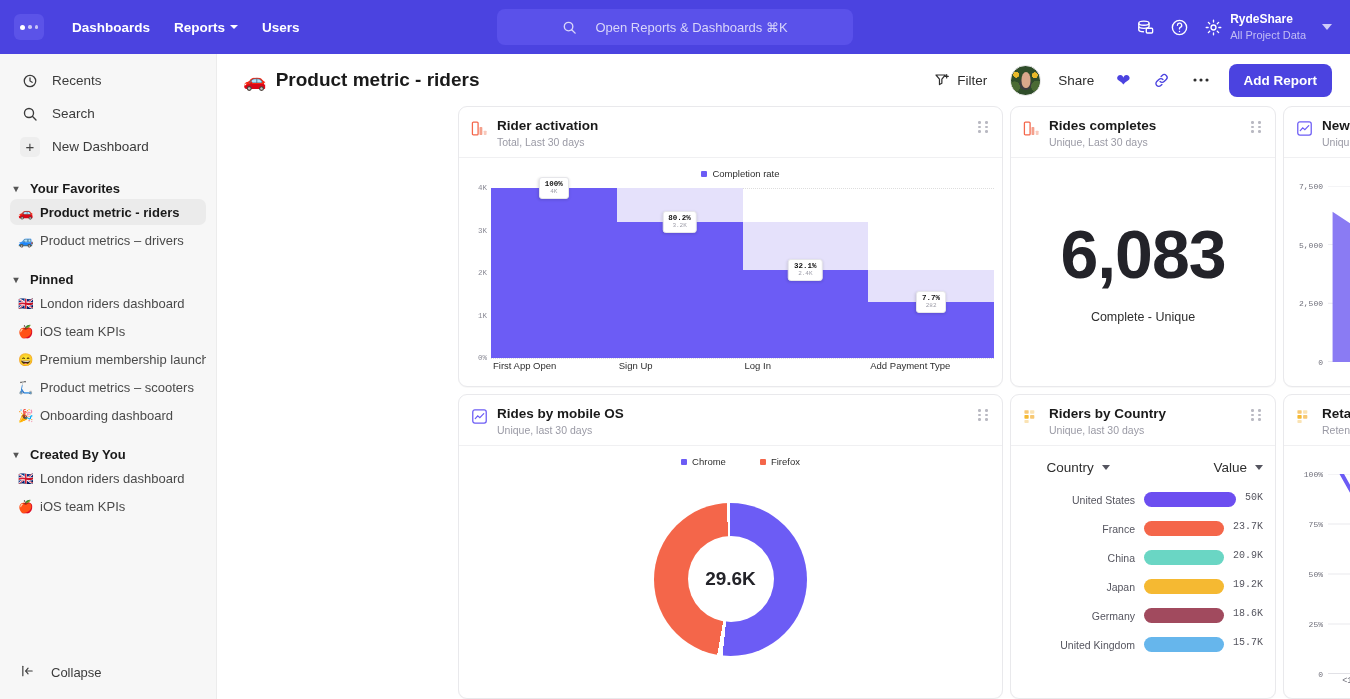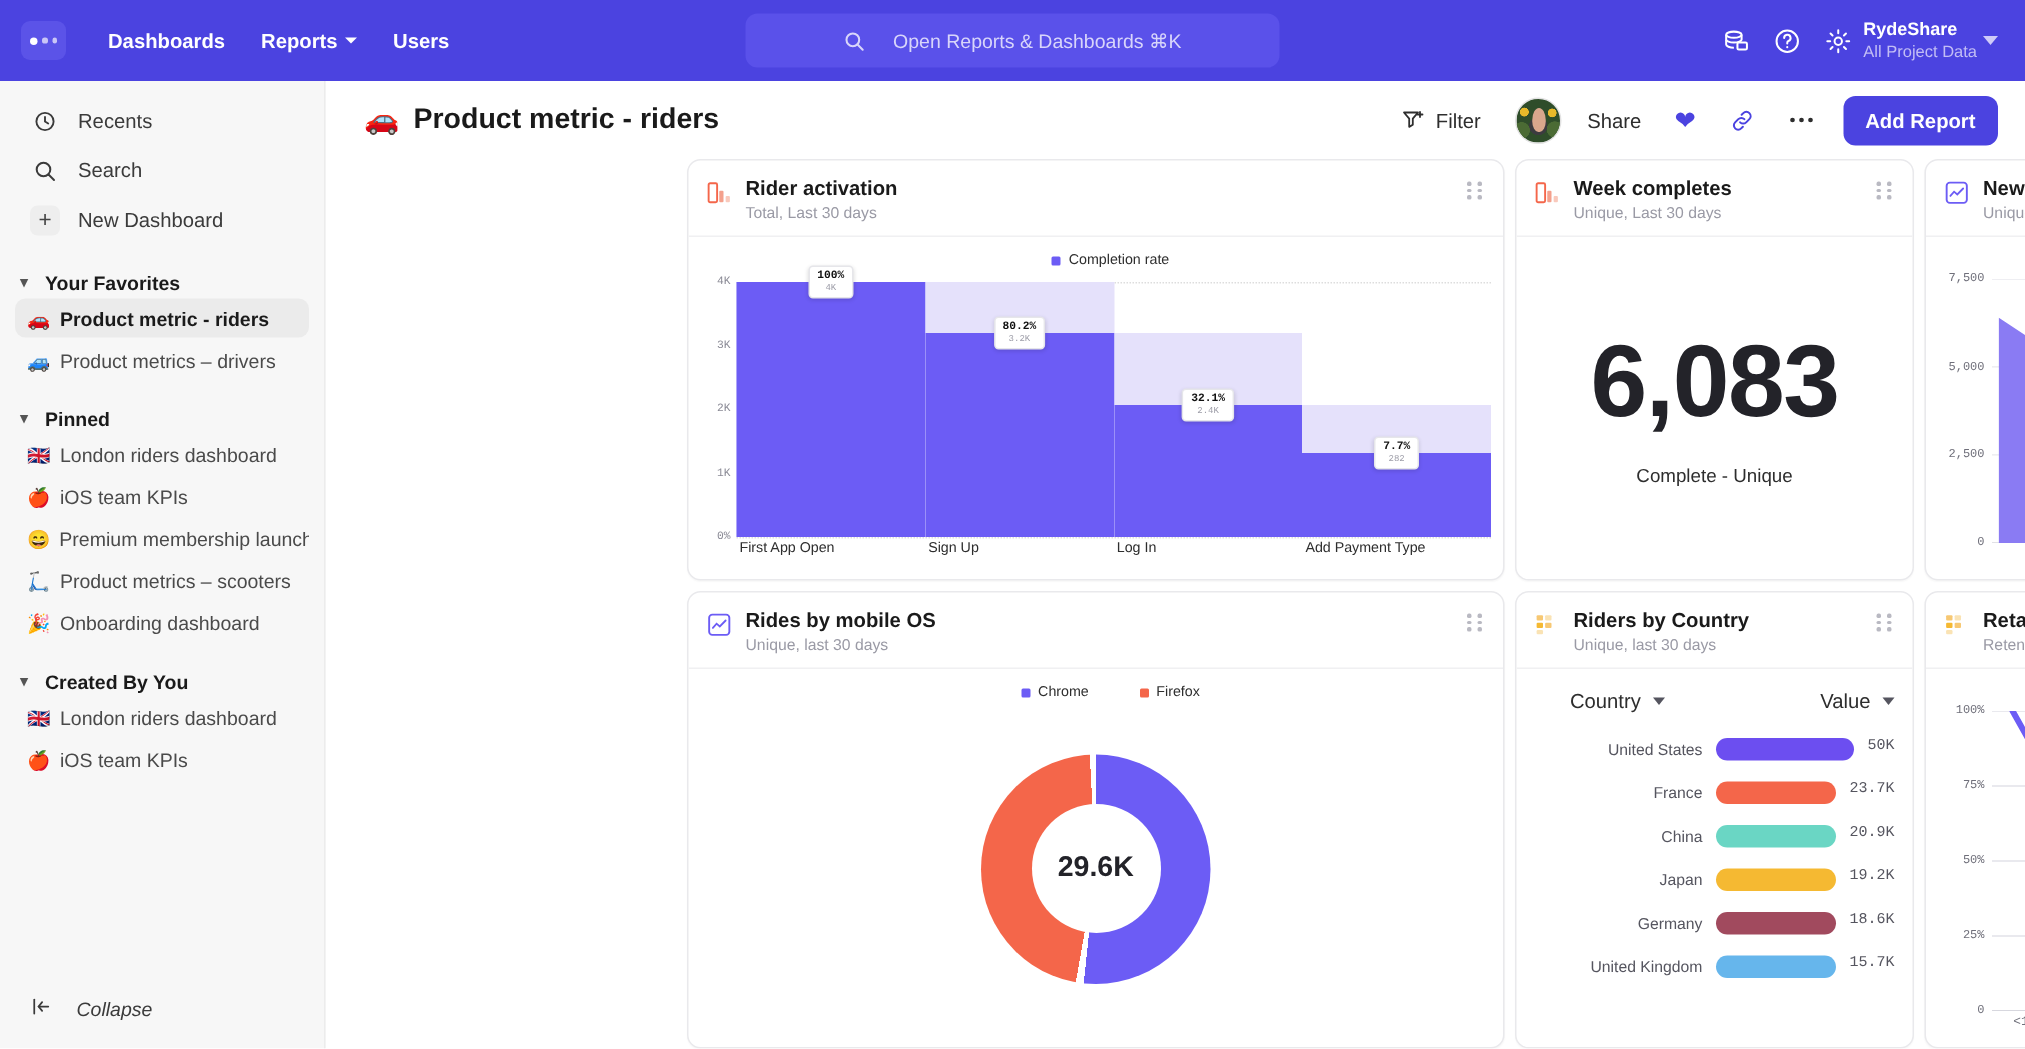--- a/index.html
+++ b/index.html
@@ -45,21 +45,21 @@
     display: flex; align-items: center; justify-content: center; gap: 18px;
   }
   .omni-text { color: #d8d5fa; font-size: 13px; white-space: nowrap; }
   .top-right {
     margin-left: auto; display: flex; align-items: center; gap: 0px;
   }
   .icon-btn {
     width: 34px; height: 34px; border-radius: 6px;
     display: flex; align-items: center; justify-content: center;
   }
-  .acct { display: flex; align-items: center; gap: 4px; padding-right: 4px; justify-content: center;}
+  .acct { display: flex; align-items: center; gap: 16px; padding-right: 4px; justify-content: center;}
   .acct-name { color: #fff; font-size: 12px; font-weight: 600; line-height: 1.35; white-space: nowrap;}
   .acct-sub { color: #c2bdf5; font-size: 11px; line-height: 1.35; white-space: nowrap;}
   .acct-caret {
     width: 0; height: 0;
     border-left: 5px solid transparent; border-right: 5px solid transparent;
     border-top: 6px solid #cfcbf8;
   }
 
   
   .body-row { flex: 1; display: flex; min-height: 0; }
@@ -97,21 +97,21 @@
     display: flex; align-items: center; gap: 6px;
     height: 26px; margin: 1px 10px 1px 10px; padding: 0 8px;
     font-size: 13px; color: #4a4a4a; border-radius: 7px;
     white-space: nowrap; overflow: hidden;
   }
   .fav-item.active { background: #ebebeb; color: #1a1a1a; font-weight: 600; }
   .fav-emoji { font-size: 12.5px; width: 16px; }
   .collapse {
     position: absolute; bottom: 18px; left: 0; right: 0;
     display: flex; align-items: center; gap: 16px;
-    padding: 0 20px; font-size: 13px; color: #3b3b3b; font-style: italic;
+    padding: 0 20px; font-size: 13px; color: #3b3b3b;
   }
 
   
   .main { flex: 1; min-width: 0; display: flex; flex-direction: column; background:#fff; }
   .page-head {
     height: 52px; flex: 0 0 52px;
     display: flex; align-items: center;
     padding: 0 18px 0 26px;
   }
   .page-title {
@@ -545,21 +545,21 @@
         </div>
 
         <div class="card">
           <div class="card-head">
             <svg class="card-icon" viewBox="0 0 24 24">
               <rect x="2" y="3" width="8" height="18" rx="1.4" fill="none" stroke="#f4664a" stroke-width="1.8"></rect>
               <rect x="12" y="10" width="4" height="11" rx="1" fill="#f4a08c"></rect>
               <rect x="18" y="15" width="4" height="6" rx="1" fill="#f9c9bc"></rect>
             </svg>
             <div class="card-titles">
-              <div class="card-title">Week completes</div>
+              <div class="card-title">Rides completes</div>
               <div class="card-sub">Unique, Last 30 days</div>
             </div>
             <div class="drag">
               <i></i>
                 <i></i>
                 <i></i>
                 <i></i>
                 <i></i>
                 <i></i>
             </div>

